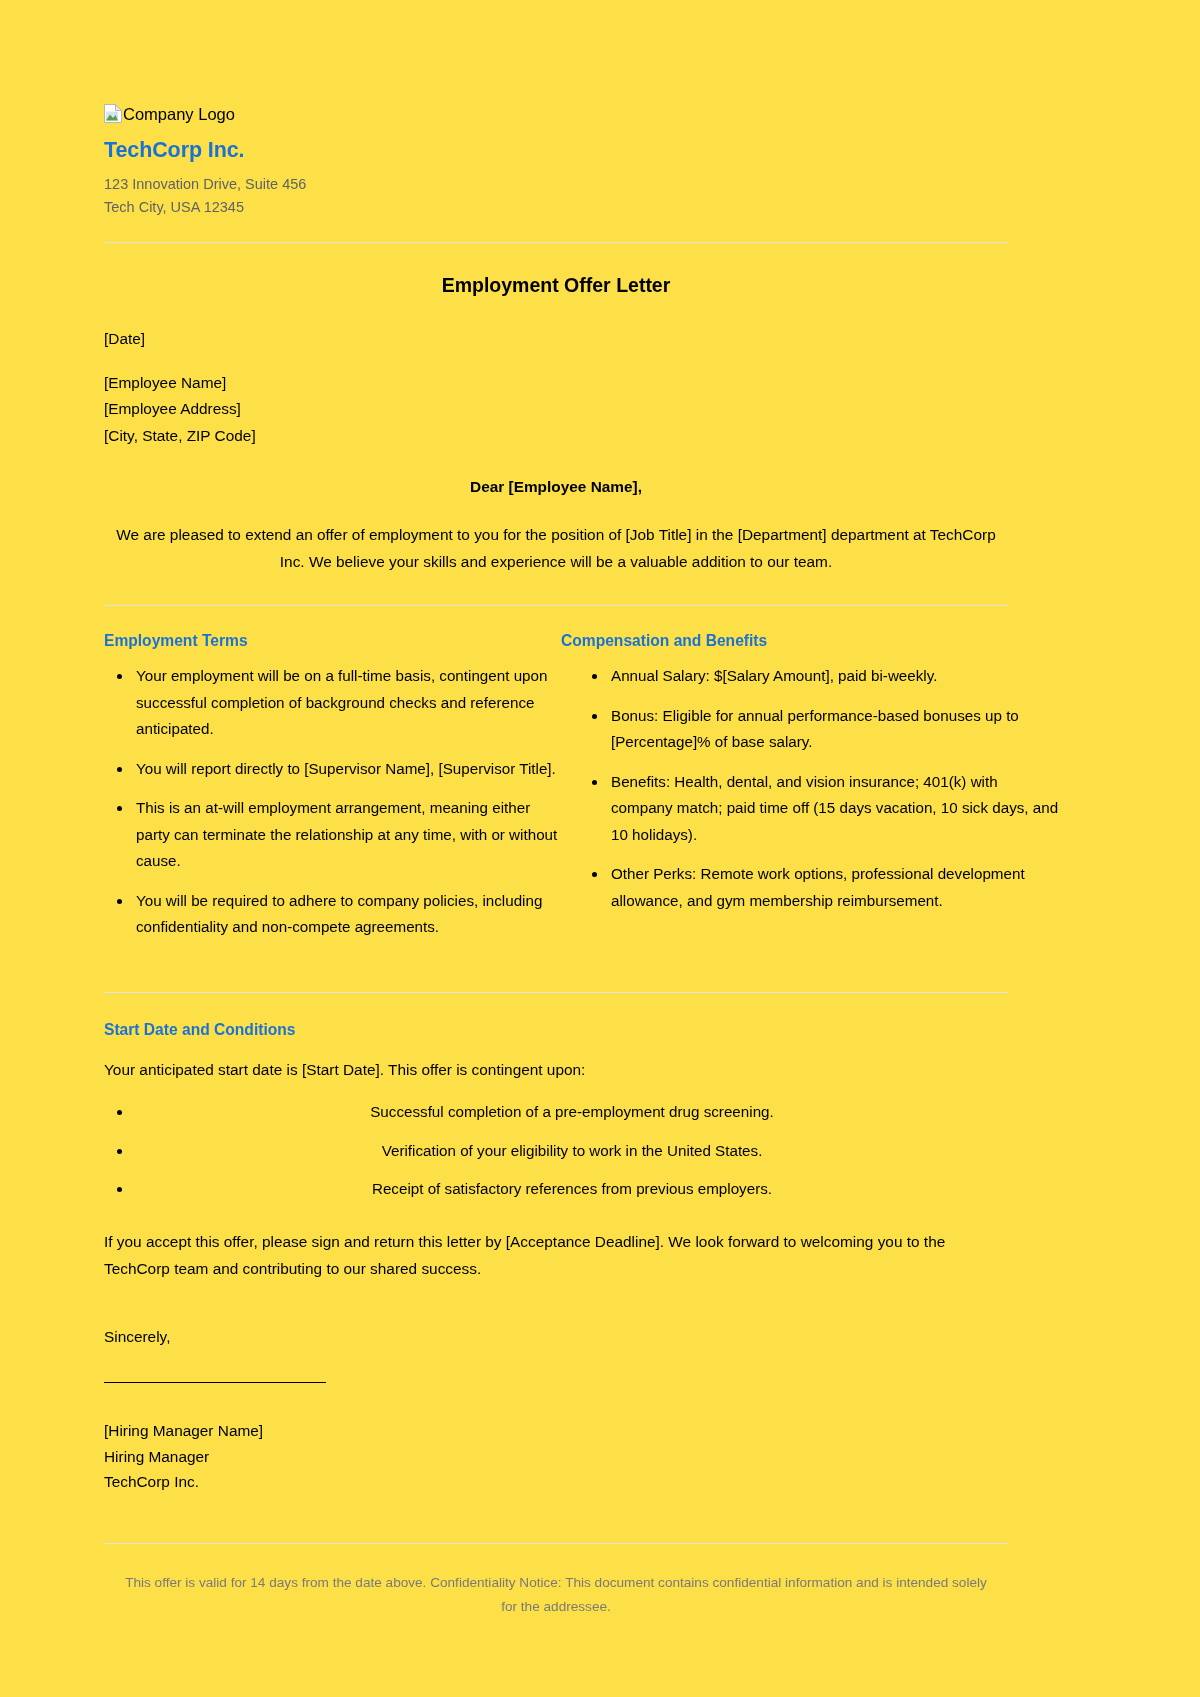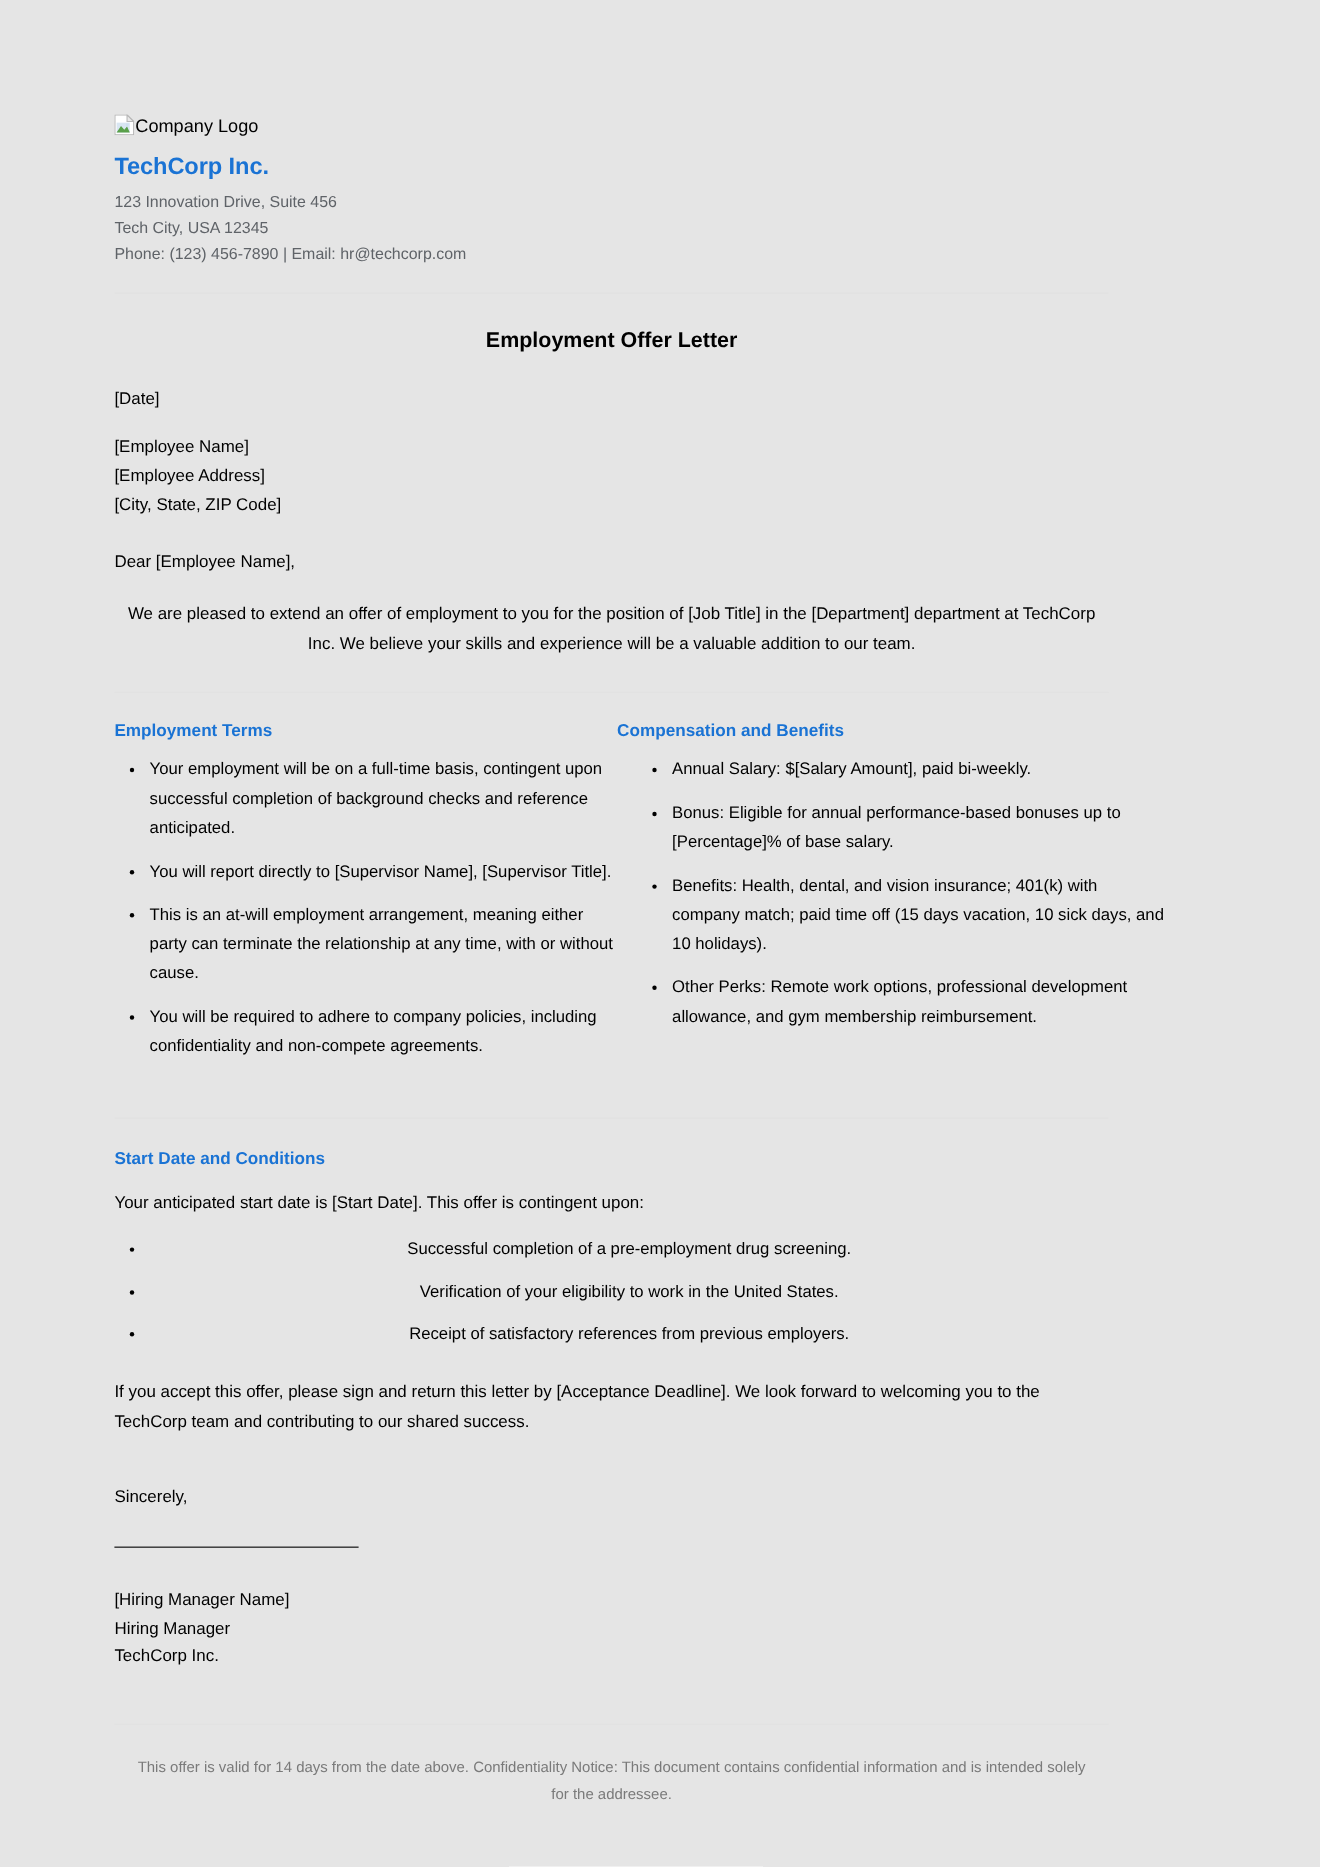--- a/index.html
+++ b/index.html
@@ -11,21 +11,21 @@
   body {
     font-family: "Liberation Sans", sans-serif;
     color: #000000;
     -webkit-font-smoothing: antialiased;
   }
   .page {
     position: relative;
     width: 1200px;
     min-height: 1697px;
     margin: 0 auto;
-    background: #e5e5e5;
+    background: #fde047;
     box-sizing: border-box;
     overflow: hidden;
   }
   .sheet {
     position: absolute;
     left: 104px;
     top: 0;
     width: 904px;
   }
 
@@ -86,23 +86,24 @@
   }
   .para {
     font-size: 15.4px;
     line-height: 1.72;
     margin: 0 0 17px 0;
     color: #000;
   }
   .addr-stack .para { margin: 0; }
   .salutation {
     font-size: 15.4px;
-    font-weight: normal;
+    font-weight: bold;
     margin: 25px 0 21px 0;
     line-height: 1.7;
+    text-align: center;
   }
   .intro {
     font-size: 15.4px;
     line-height: 1.76;
     margin: 0;
     text-align: center;
   }
 
   .rule-section { margin-top: 29px; }
 
@@ -202,21 +203,20 @@
       <div class="logo-line"><span class="broken-img"><svg width="18" height="19" viewBox="0 0 18 19" xmlns="http://www.w3.org/2000/svg">
               <path d="M0.5 0.5 H11.5 L17.5 6.5 V18.5 H0.5 Z" fill="#ffffff" stroke="#b6b6b6" stroke-width="1"></path>
               <path d="M11.5 0.5 L17.5 6.5 H11.5 Z" fill="#e9e9e9" stroke="#b6b6b6" stroke-width="1"></path>
               <rect x="2" y="7.5" width="12" height="9" fill="#d9e6f2"></rect>
               <path d="M2 16.5 L6 10.5 L9 14 L11.5 11 L14 16.5 Z" fill="#5aa04a"></path>
               <circle cx="11.6" cy="9.4" r="1.3" fill="#cfe0ef"></circle>
             </svg></span><span>Company Logo</span></div>
       <div class="company-name">TechCorp Inc.</div>
       <p class="addr-line">123 Innovation Drive, Suite 456</p>
       <p class="addr-line">Tech City, USA 12345</p>
-      <p class="addr-line">Phone: (123) 456-7890 | Email: hr@techcorp.com</p>
     </div>
 
     <hr class="rule rule-head">
 
     <h1 class="doc-title">Employment Offer Letter</h1>
 
     <div class="body-block">
       <p class="para">[Date]</p>
       <div class="addr-stack">
         <p class="para">[Employee Name]</p>

